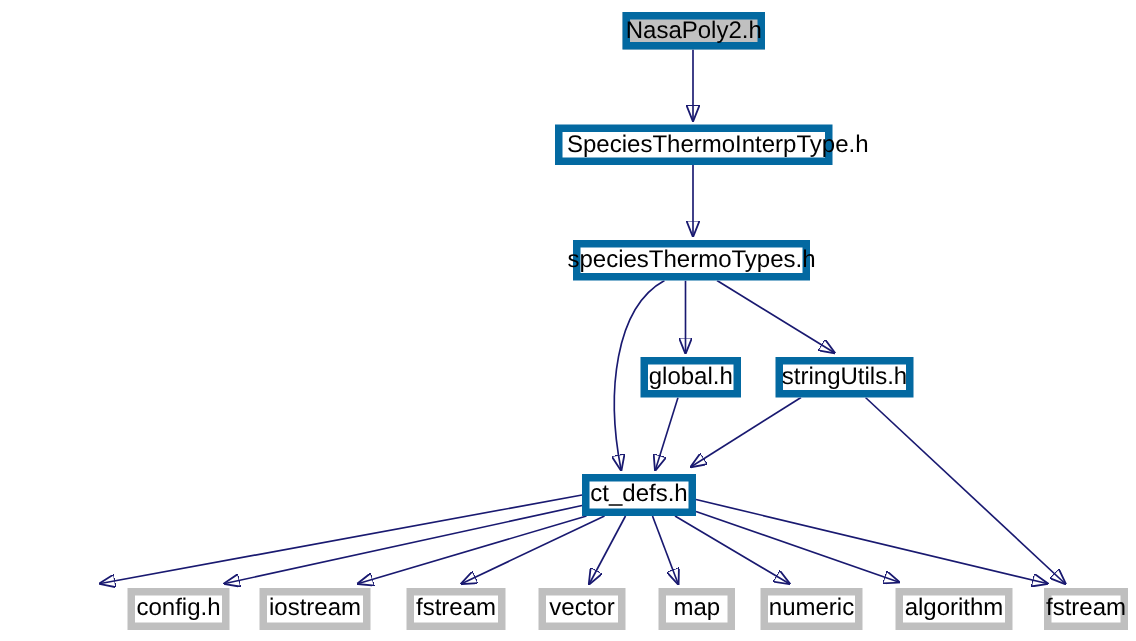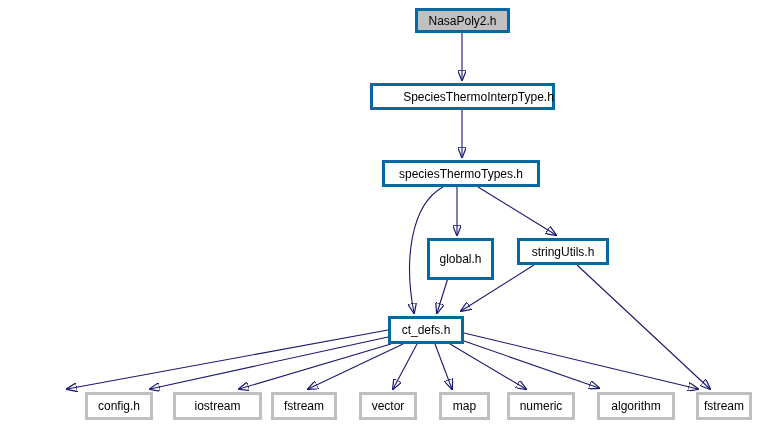--- a/index.html
+++ b/index.html
@@ -25,23 +25,23 @@
     stroke-width: 1.1;
     fill: none;
   }
   .node {
     position: absolute;
     box-sizing: border-box;
     display: flex;
     align-items: center;
     justify-content: center;
     background: #ffffff;
-    border: 3px solid #0369a1;
+    border: 5px solid #0369a1;
     color: #000000;
-    font-size: 12px;
+    font-size: 16px;
     white-space: nowrap;
     cursor: pointer;
   }
   .node.root {
     background: #c0c0c0;
     cursor: default;
   }
   .node.system {
     border-color: #bfbfbf;
     cursor: default;
@@ -76,30 +76,30 @@
     <path d="M464,341 L599,388" marker-end="url(#arrow)"></path>
     <path d="M464,333 L698,389" marker-end="url(#arrow)"></path>
   </svg>
 
   <div class="node root" style="left:415px; top:8px; width:95px; height:25px;">NasaPoly2.h</div>
 
   <div class="node internal" style="left:370px; top:83px; width:185px; height:27px;padding-left:32px;">SpeciesThermoInterpType.h</div>
 
   <div class="node internal" style="left:382px; top:160px; width:158px; height:27px;">speciesThermoTypes.h</div>
 
-  <div class="node internal" style="left:427px; top:238px; width:67px; height:42px;">global.h</div>
+  <div class="node internal" style="left:427px; top:238px; width:67px; height:27px;">global.h</div>
 
   <div class="node internal" style="left:517px; top:238px; width:92px; height:27px;">stringUtils.h</div>
 
   <div class="node internal" style="left:388px; top:316px; width:76px; height:28px;">ct_defs.h</div>
 
 
   <div class="node system" style="left:85px; top:392px; width:68px; height:28px;">config.h</div>
 
-  <div class="node system" style="left:173px; top:392px; width:89px; height:28px;text-align:right;">iostream</div>
+  <div class="node system" style="left:173px; top:392px; width:74px; height:28px;text-align:right;">iostream</div>
 
   <div class="node system" style="left:271px; top:392px; width:66px; height:28px;">fstream</div>
 
   <div class="node system" style="left:359px; top:392px; width:58px; height:28px;">vector</div>
 
   <div class="node system" style="left:439px; top:392px; width:51px; height:28px;">map</div>
 
   <div class="node system" style="left:597px; top:392px; width:78px; height:28px;">algorithm</div>
 
   <div class="node system" style="left:507px; top:392px; width:68px; height:28px;">numeric</div>

